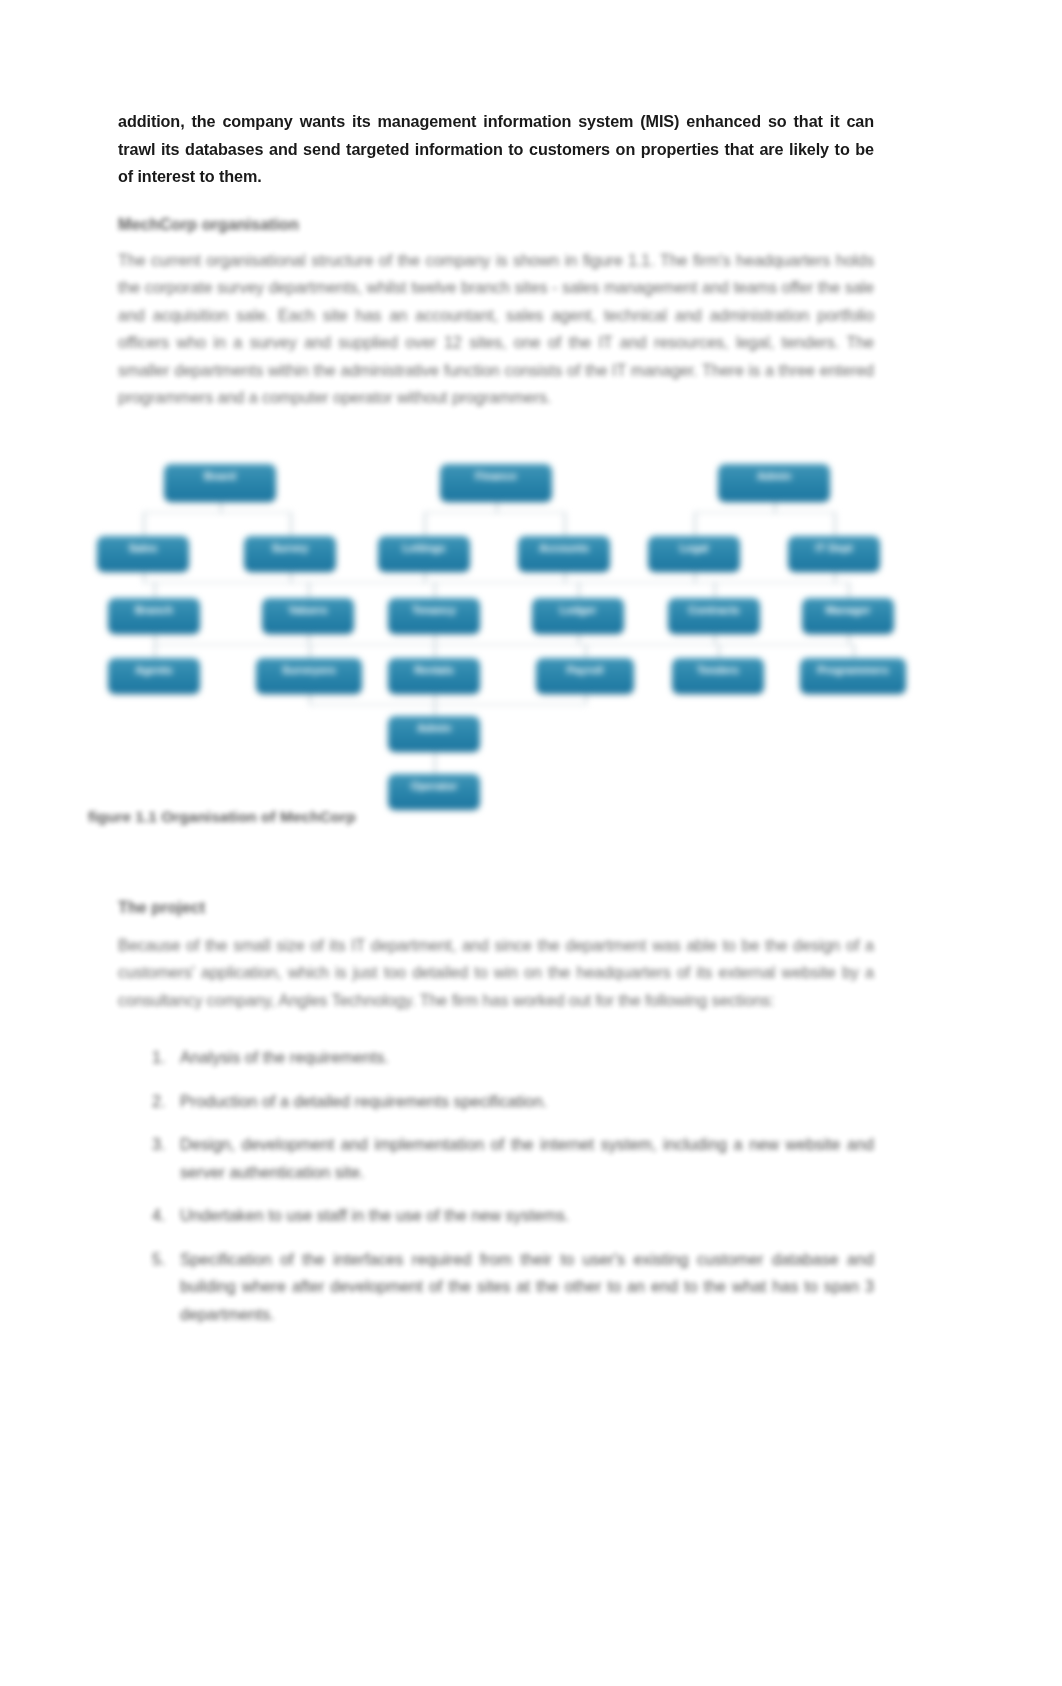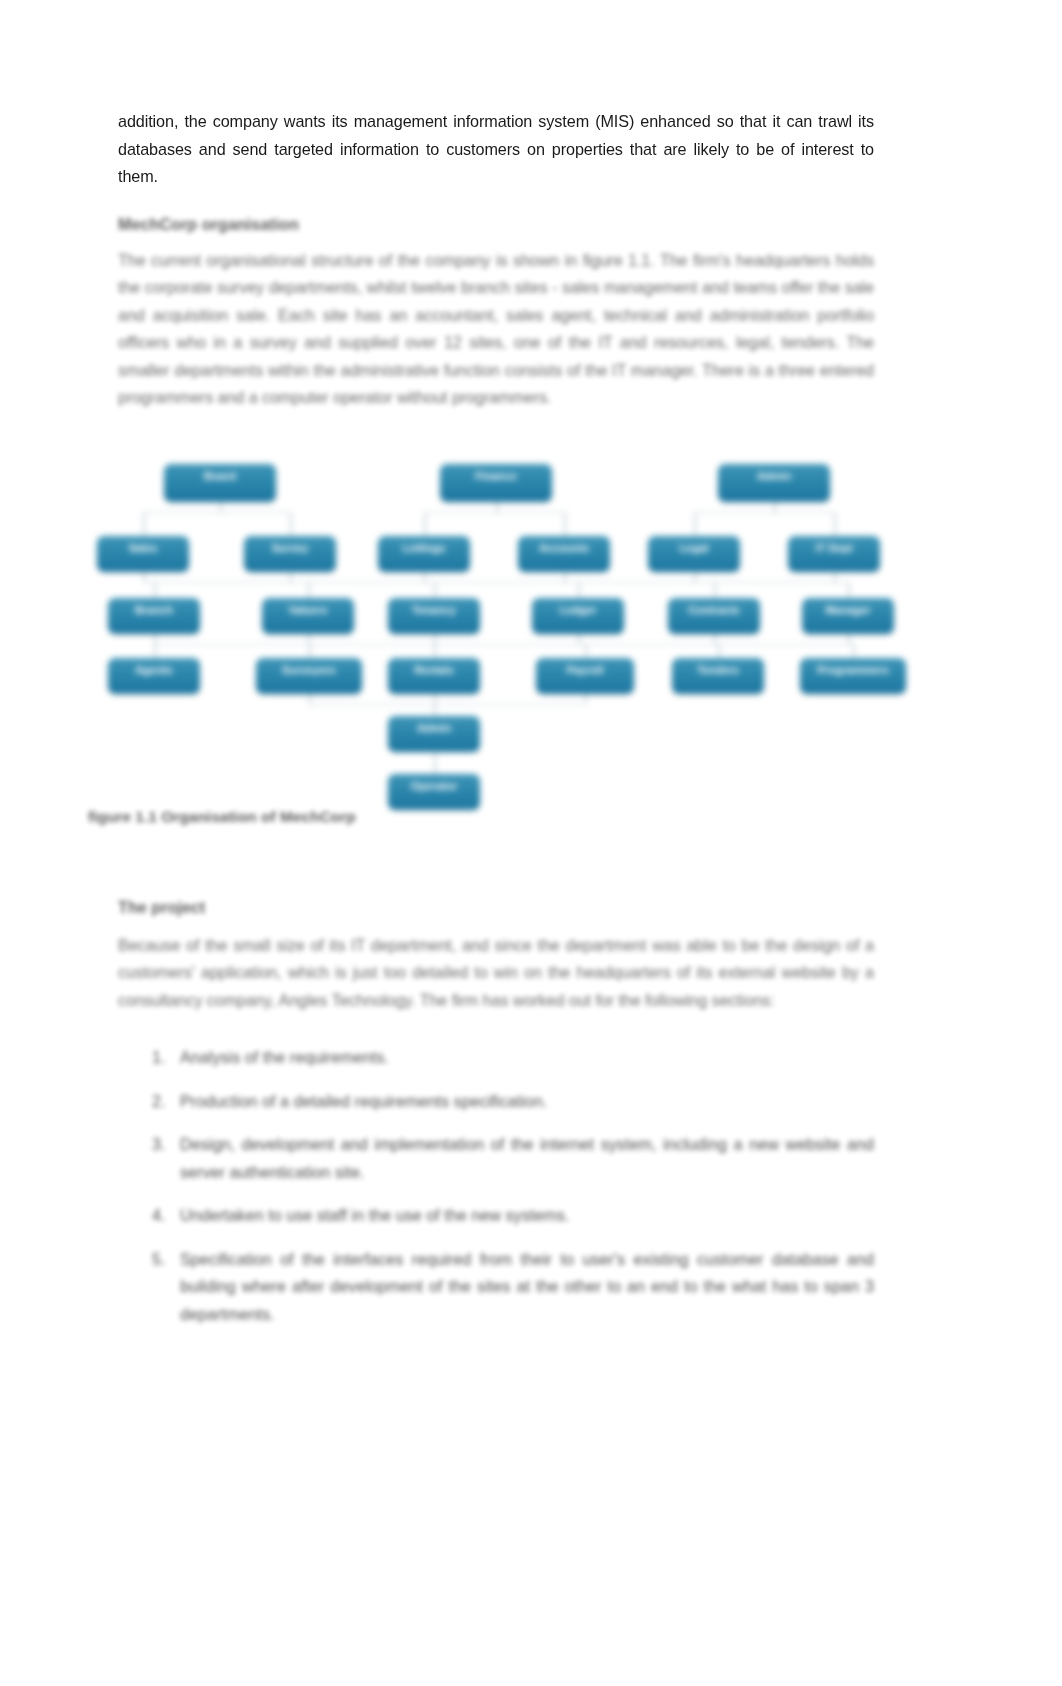--- a/index.html
+++ b/index.html
@@ -32,20 +32,21 @@
   .para {
     font-size: 16.2px;
     line-height: 27.5px;
     color: #1a1a1a;
     text-align: justify;
     margin: 0;
     letter-spacing: -0.1px;
   }
   .para-clear {
     font-family: "Liberation Sans", sans-serif;
+    font-weight: bold;
   }
 
   .blurred-1 { filter: blur(2.6px); opacity: 0.72; }
   .blurred-2 { filter: blur(2.9px); opacity: 0.66; }
   .blurred-3 { filter: blur(2.4px); opacity: 0.78; }
 
   .heading {
     font-size: 16.2px;
     font-weight: bold;
     color: #1a1a1a;

